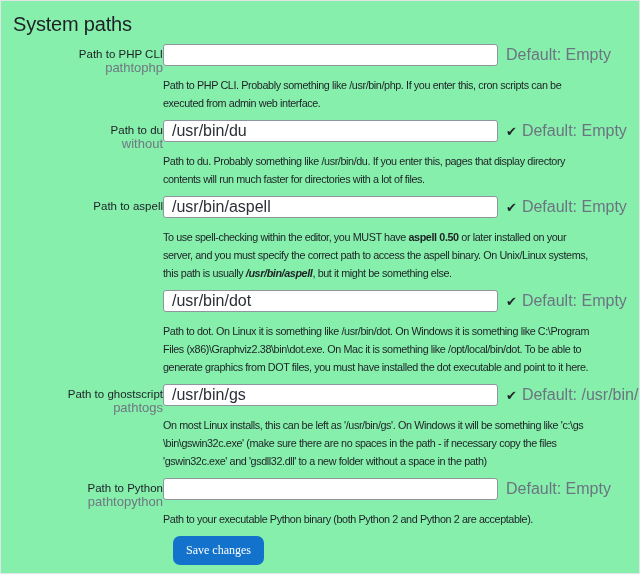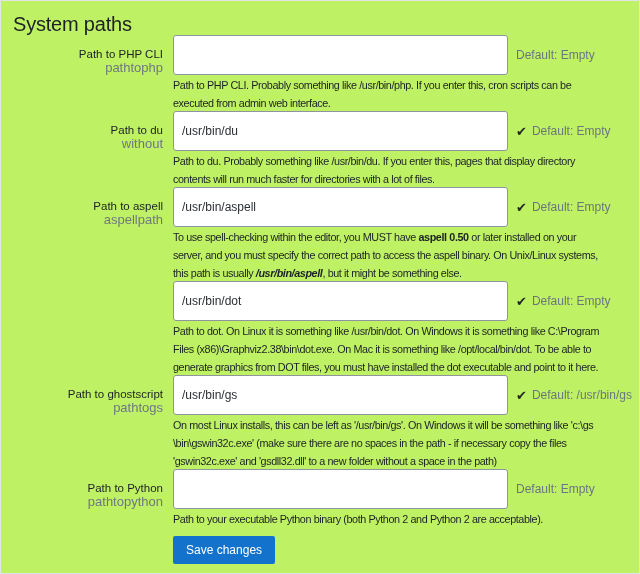--- a/index.html
+++ b/index.html
@@ -1,51 +1,51 @@
 <!DOCTYPE html>
 <html><head>
 <meta charset="utf-8">
 <style>
   html,body{margin:0;padding:0;background:#fff;}
   .page{
     width:640px;height:574px;box-sizing:border-box;
-    border:1px solid #e2e5e8;background:#bef264;
+    border:1px solid #e2e5e8;background:#86efac;
     padding:12px 0 0 10px;overflow:hidden;
     font-family:"Liberation Sans","DejaVu Sans",sans-serif;
     color:#1d2125;
   }
   .page-title{
     font-size:20px;line-height:22px;font-weight:400;
     letter-spacing:-0.2px;margin:0 0 9px 2px;color:#1d2125;
   }
-  .setting{display:grid;grid-template-columns:152px 1fr;column-gap:10px;margin-bottom:8px;}
+  .setting{display:grid;grid-template-columns:152px 1fr;margin-bottom:8px;}
   .label-cell{text-align:right;padding-top:3px;}
   .lbl{font-size:11.5px;line-height:14px;color:#1d2125;}
   .nm{font-size:13px;line-height:12px;color:#6f7780;margin-top:1px;}
   .input-row{display:flex;align-items:center;height:22px;}
   .path-input{
-    width:335px;height:40px;box-sizing:border-box;flex:0 0 auto;
+    width:335px;height:22px;box-sizing:border-box;flex:0 0 auto;
     border:1px solid #8f959e;border-radius:3px;background:#fff;
-    padding:0 8px;font-size:12px;color:#2b3036;outline:none;
+    padding:0 8px;font-size:16px;color:#2b3036;outline:none;
     font-family:"Liberation Sans","DejaVu Sans",sans-serif;
   }
   .status{margin-left:8px;display:flex;align-items:center;gap:5px;white-space:nowrap;}
   .check{font-size:13px;font-weight:700;color:#22262a;line-height:1;}
-  .dflt{font-size:12px;color:#6b7580;}
+  .dflt{font-size:16px;color:#6b7580;}
   .desc{
     margin-top:10px;width:478px;
     font-size:10.8px;letter-spacing:-0.4px;line-height:18px;
     color:#1d2125;white-space:pre-line;
   }
   .desc b{font-weight:700;}
   .submit-row{display:grid;grid-template-columns:152px 1fr;column-gap:10px;margin-top:4px;}
   .save-btn{
-    justify-self:start;border:none;border-radius:2px;cursor:pointer;
+    justify-self:start;border:none;border-radius:7px;cursor:pointer;
     background:#1272cc;color:#ffffff;font-size:12px;padding:7px 13px;
-    font-family:Liberation Sans, sans-serif;
+    font-family:Liberation Serif, serif;
   }
 </style>
 </head>
 <body>
 
 <main class="page">
   <h1 class="page-title">System paths</h1>
   <div id="settings">
   <div class="setting">
     <div class="label-cell">
@@ -79,21 +79,20 @@
         </div>
       </div>
       <div class="desc"><span>Path to du. Probably something like /usr/bin/du. If you enter this, pages that display directory
 contents will run much faster for directories with a lot of files.</span></div>
     </div>
   </div>
 
   <div class="setting">
     <div class="label-cell">
       <div class="lbl">Path to aspell</div>
-      <div class="nm">aspellpath</div>
     </div>
     <div class="ctl-cell">
       <div class="input-row">
         <input class="path-input" type="text" value="/usr/bin/aspell" style="">
         <div class="status">
           <span class="check">✔</span>
           <span class="dflt">Default: Empty</span>
         </div>
       </div>
       <div class="desc"><span>To use spell-checking within the editor, you MUST have </span><b>aspell 0.50</b><span> or later installed on your

